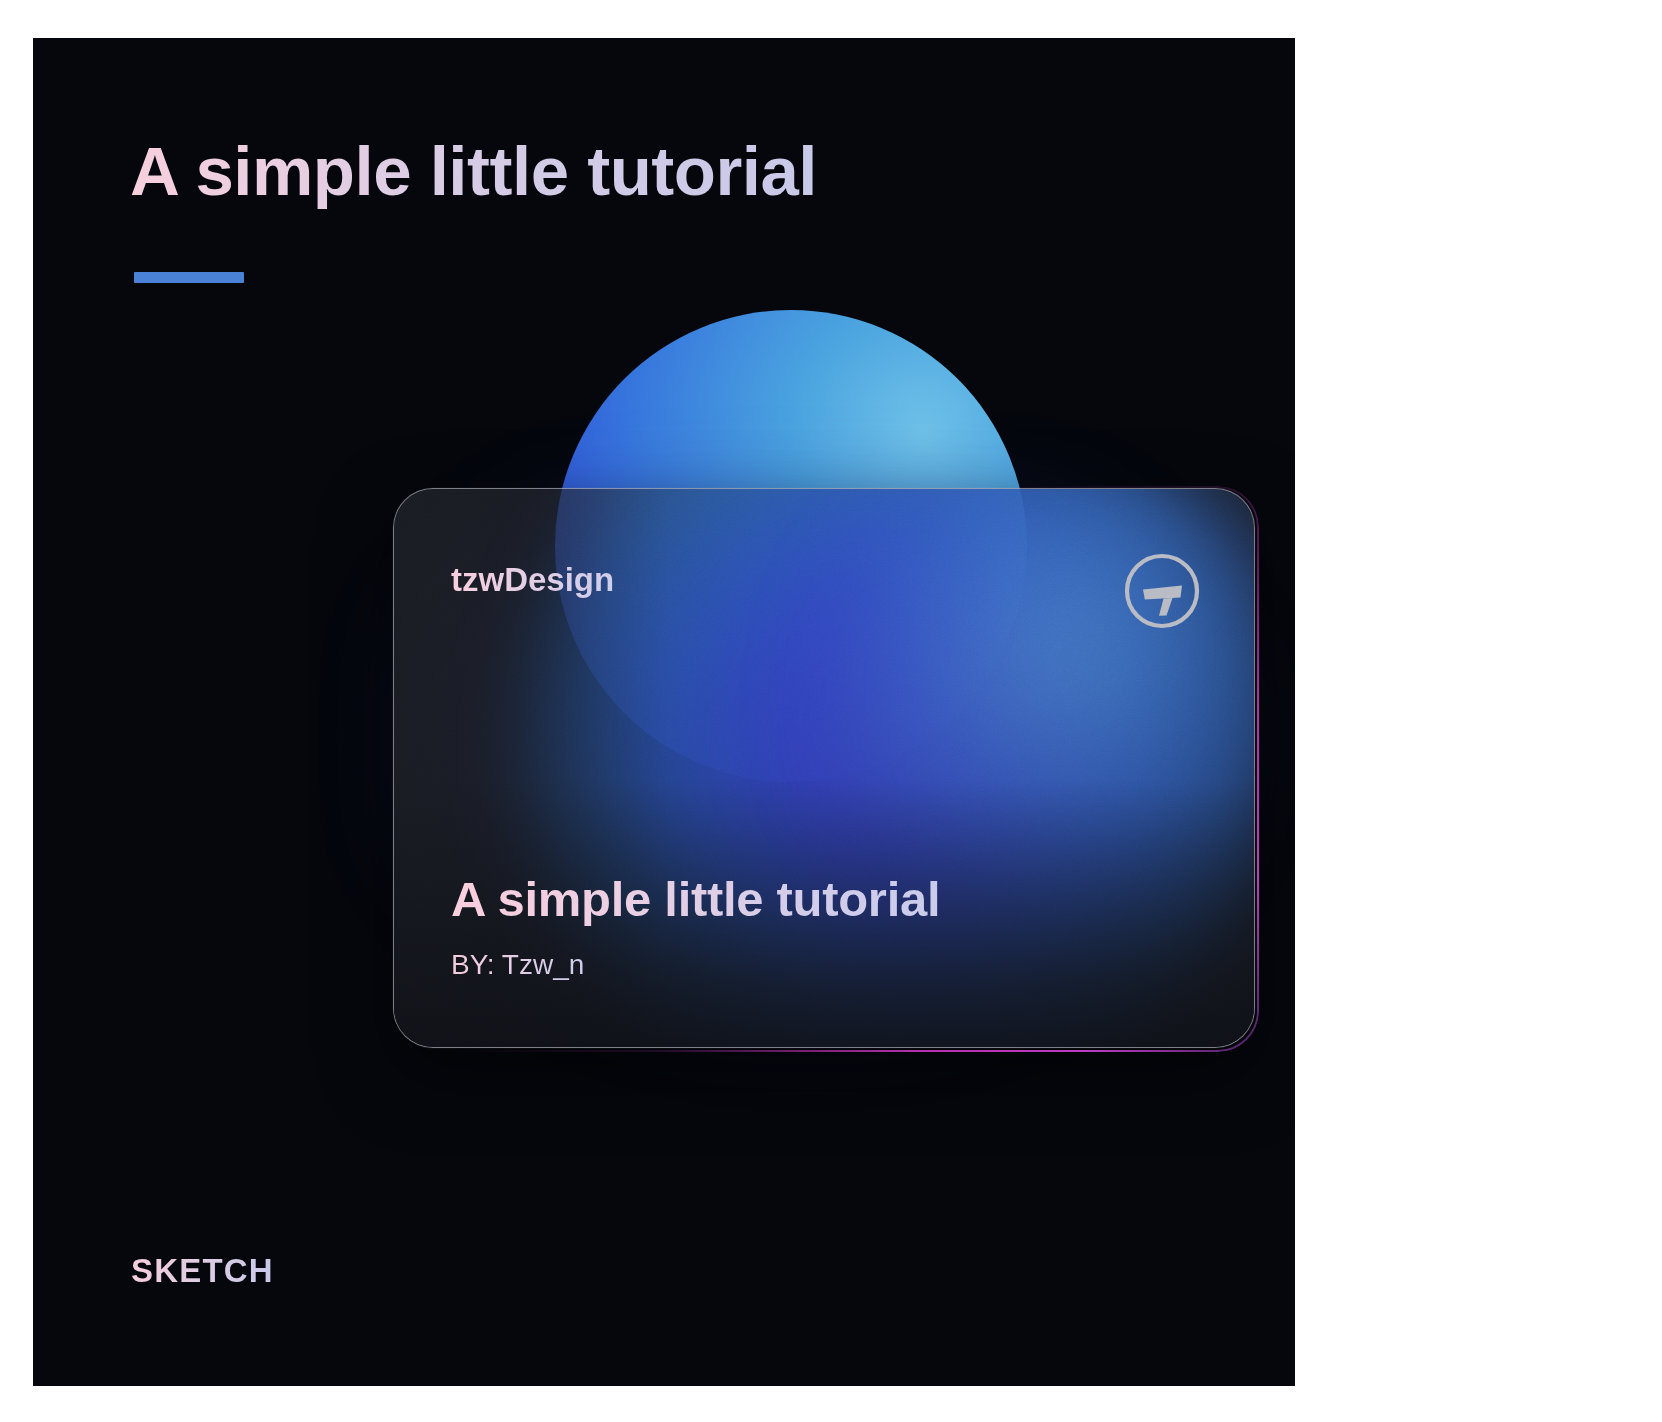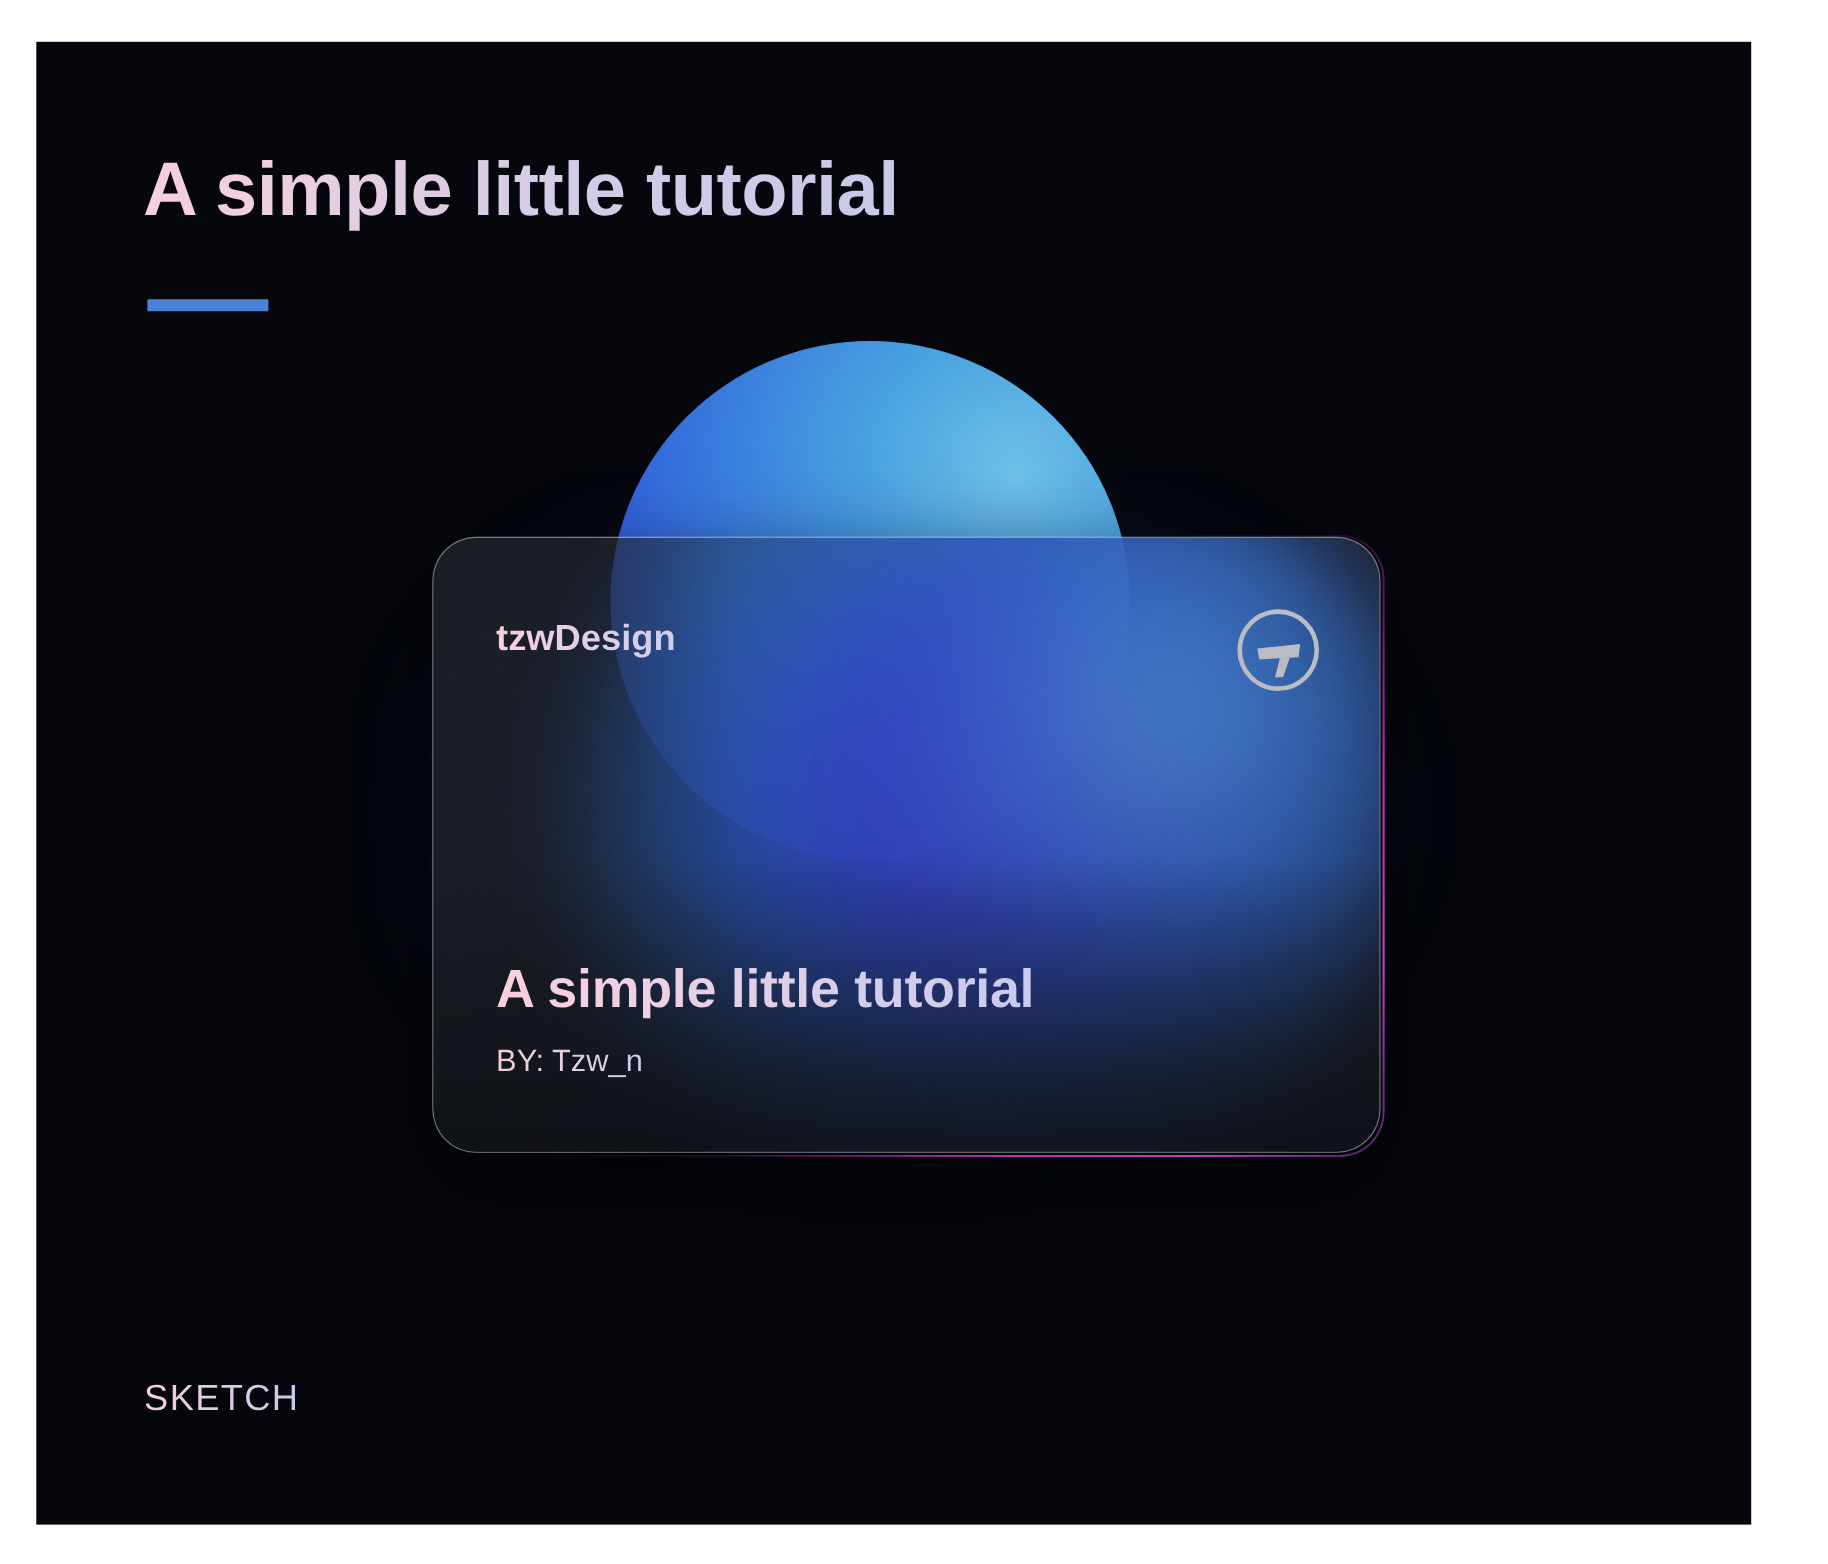--- a/index.html
+++ b/index.html
@@ -17,21 +17,21 @@
     width: 1662px;
     height: 1422px;
     background: #ffffff;
   }
 
   
   #canvas {
     position: absolute;
     left: 33px;
     top: 38px;
-    width: 1559px;
+    width: 1262px;
     height: 1348px;
     background: #05070d;
     overflow: hidden;
   }
 
   
   .page-title {
     position: absolute;
     left: 97px;
     top: 96px;
@@ -56,21 +56,21 @@
     background: #4a82d8;
     border-radius: 1px;
   }
 
   
   .footer-label {
     position: absolute;
     left: 98px;
     top: 1214px;
     font-size: 33px;
-    font-weight: 400;
+    font-weight: 700;
     letter-spacing: 1.2px;
     white-space: nowrap;
     background: linear-gradient(100deg, #f7cdda 0%, #e0cde2 45%, #c7c8e9 100%);
     -webkit-background-clip: text;
     background-clip: text;
     color: transparent;
     -webkit-text-fill-color: transparent;
   }
 
   

